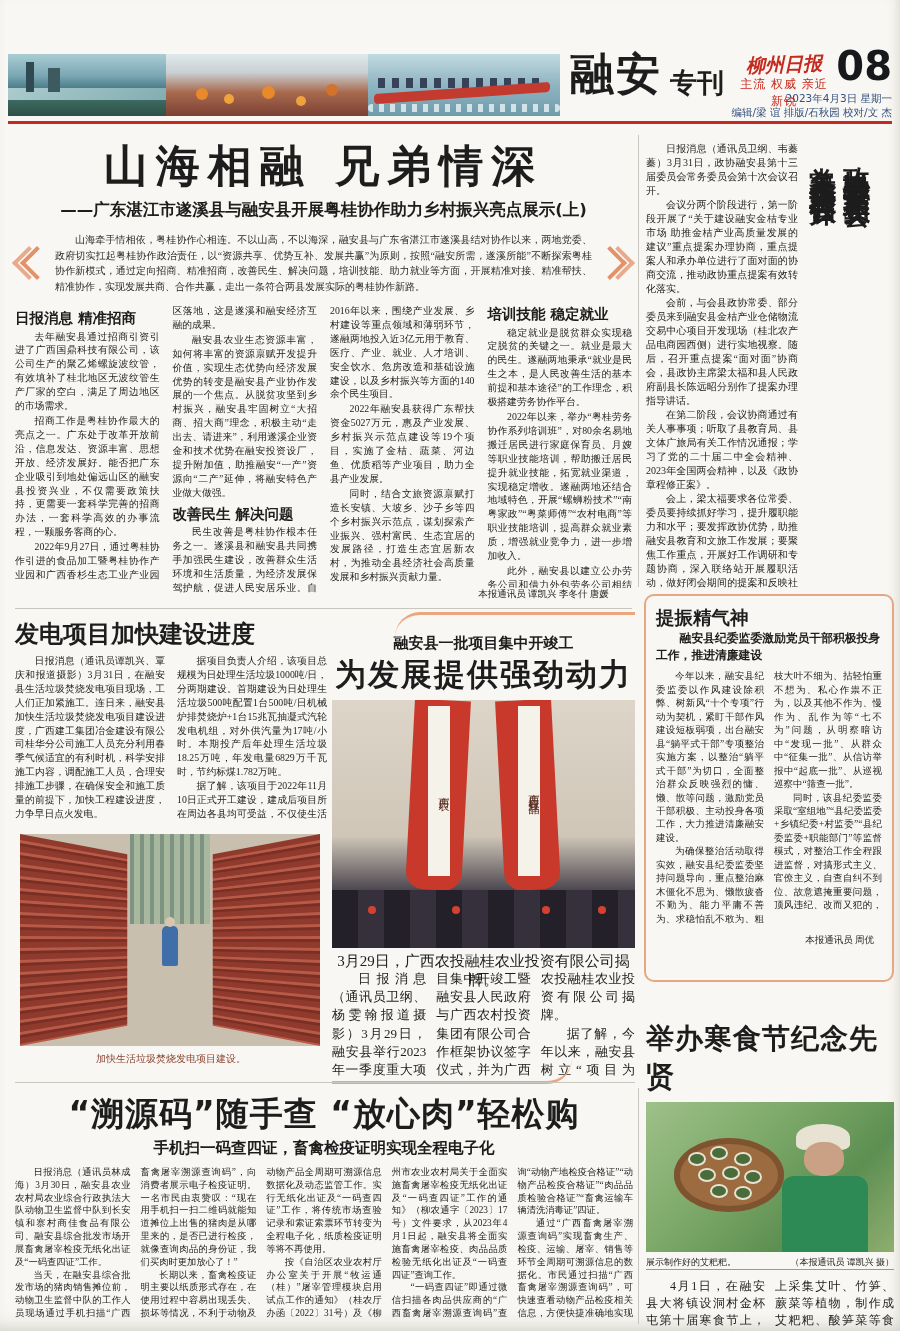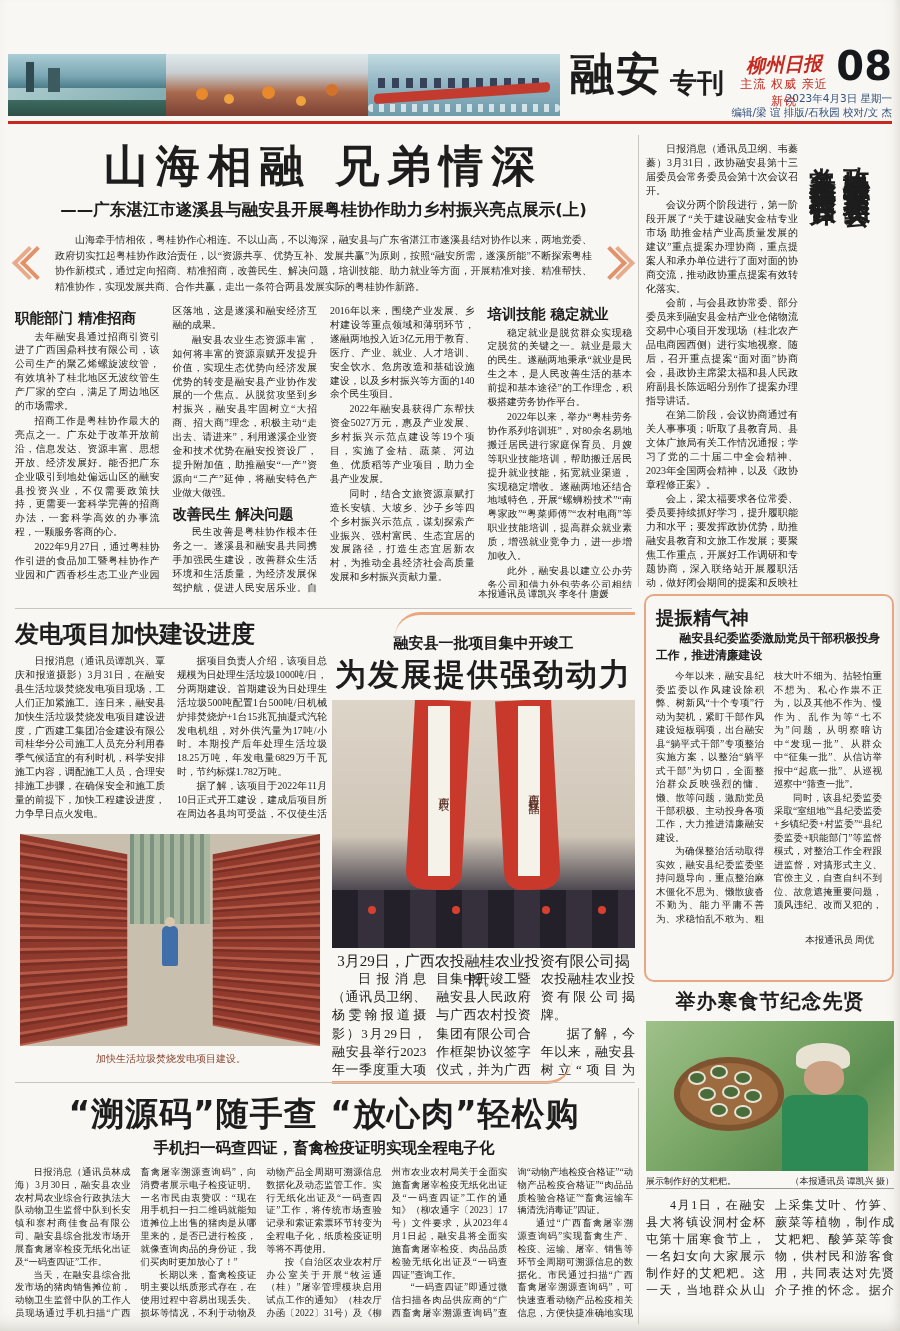--- a/index.html
+++ b/index.html
@@ -123,21 +123,21 @@
   .trace-h{top:1092px;left:15px;width:618px;text-align:center;font-family:"DejaVu Sans",sans-serif;
            font-weight:bold;font-size:33px;letter-spacing:1px;}
   .trace-sub{top:1138px;left:15px;width:618px;text-align:center;font-family:"DejaVu Sans",sans-serif;
              font-weight:bold;font-size:15.5px;}
   .trace-cols{top:1166px;left:15px;width:618px;height:158px;column-count:5;column-gap:10px;
               font-size:9.3px;line-height:1.38;overflow:hidden;}
   .trace-cols p{text-indent:2em;text-align:justify;}
 
   
   .cold{top:988px;left:646px;width:248px;height:340px;}
-  .cold-h{font-family:"DejaVu Sans",sans-serif;font-weight:bold;font-size:20px;text-align:center;letter-spacing:1px;}
+  .cold-h{font-family:"DejaVu Sans",sans-serif;font-weight:bold;font-size:28px;text-align:left;letter-spacing:1px;margin-top:32px;}
   .cold-photo{position:relative;margin-top:6px;width:248px;height:150px;overflow:hidden;
               background:linear-gradient(135deg,#9fc08a 0%,#7ba868 40%,#5d8f52 70%,#8fae6f 100%);}
   .cap-hat{position:absolute;left:150px;top:22px;width:54px;height:26px;background:#e8e2d2;border-radius:50% 50% 20% 20%;}
   .face{position:absolute;left:158px;top:40px;width:40px;height:34px;background:#caa184;border-radius:45%;}
   .apron{position:absolute;left:136px;top:74px;width:86px;height:76px;background:#2e8a55;border-radius:12px 12px 0 0;}
   .tray{position:absolute;left:28px;top:36px;width:110px;height:74px;background:#9c6b3f;border-radius:50%;
         box-shadow:inset 0 0 0 6px #7e5430;}
   .cake{position:absolute;width:14px;height:10px;background:#4a6b3a;border-radius:50%;box-shadow:0 0 0 2px #e7e3d3;}
   .cold-caprow{display:flex;justify-content:space-between;font-size:9px;margin-top:4px;
                border-bottom:1px solid #999;color:#222;}
@@ -191,21 +191,21 @@
       <div class="chev chev-l1"></div>
       <div class="chev chev-l2"></div>
     </div>
     <div class="intro-text">山海牵手情相依，粤桂协作心相连。不以山高，不以海深，融安县与广东省湛江市遂溪县结对协作以来，两地党委、政府切实扛起粤桂协作政治责任，以“资源共享、优势互补、发展共赢”为原则，按照“融安所需，遂溪所能”不断探索粤桂协作新模式，通过定向招商、精准招商，改善民生、解决问题，培训技能、助力就业等方面，开展精准对接、精准帮扶、精准协作，实现发展共商、合作共赢，走出一条符合两县发展实际的粤桂协作新路。</div>
     <div class="chevwrap">
       <div class="chev chev-r1"></div>
       <div class="chev chev-r2"></div>
     </div>
   </div>
   <div class="abs lead-cols">
-    <p class="sec-head">职能部门 精准招商</p>
+    <p class="sec-head">日报消息 精准招商</p>
     <p>去年融安县通过招商引资引进了广西国鼎科技有限公司，该公司生产的聚乙烯螺旋波纹管，有效填补了桂北地区无波纹管生产厂家的空白，满足了周边地区的市场需求。</p>
     <p>招商工作是粤桂协作最大的亮点之一。广东处于改革开放前沿，信息发达、资源丰富、思想开放、经济发展好。能否把广东企业吸引到地处偏远山区的融安县投资兴业，不仅需要政策扶持，更需要一套科学完善的招商办法，一套科学高效的办事流程，一颗服务客商的心。</p>
     <p>2022年9月27日，通过粤桂协作引进的食品加工暨粤桂协作产业园和广西香杉生态工业产业园区落地，这是遂溪和融安经济互融的成果。</p>
     <p>融安县农业生态资源丰富，如何将丰富的资源禀赋开发提升价值，实现生态优势向经济发展优势的转变是融安县产业协作发展的一个焦点。从脱贫攻坚到乡村振兴，融安县牢固树立“大招商、招大商”理念，积极主动“走出去、请进来”，利用遂溪企业资金和技术优势在融安投资设厂，提升附加值，助推融安“一产”资源向“二产”延伸，将融安特色产业做大做强。</p>
     <p class="sec-head">改善民生 解决问题</p>
     <p>民生改善是粤桂协作根本任务之一。遂溪县和融安县共同携手加强民生建设，改善群众生活环境和生活质量，为经济发展保驾护航，促进人民安居乐业。自2016年以来，围绕产业发展、乡村建设等重点领域和薄弱环节，遂融两地投入近3亿元用于教育、医疗、产业、就业、人才培训、安全饮水、危房改造和基础设施建设，以及乡村振兴等方面的140余个民生项目。</p>
     <p>2022年融安县获得广东帮扶资金5027万元，惠及产业发展、乡村振兴示范点建设等19个项目，实施了金桔、蔬菜、河边鱼、优质稻等产业项目，助力全县产业发展。</p>
     <p>同时，结合文旅资源禀赋打造长安镇、大坡乡、沙子乡等四个乡村振兴示范点，谋划探索产业振兴、强村富民、生态宜居的发展路径，打造生态宜居新农村，为推动全县经济社会高质量发展和乡村振兴贡献力量。</p>
     <p class="sec-head">培训技能 稳定就业</p>
     <p>稳定就业是脱贫群众实现稳定脱贫的关键之一。就业是最大的民生。遂融两地秉承“就业是民生之本，是人民改善生活的基本前提和基本途径”的工作理念，积极搭建劳务协作平台。</p>

